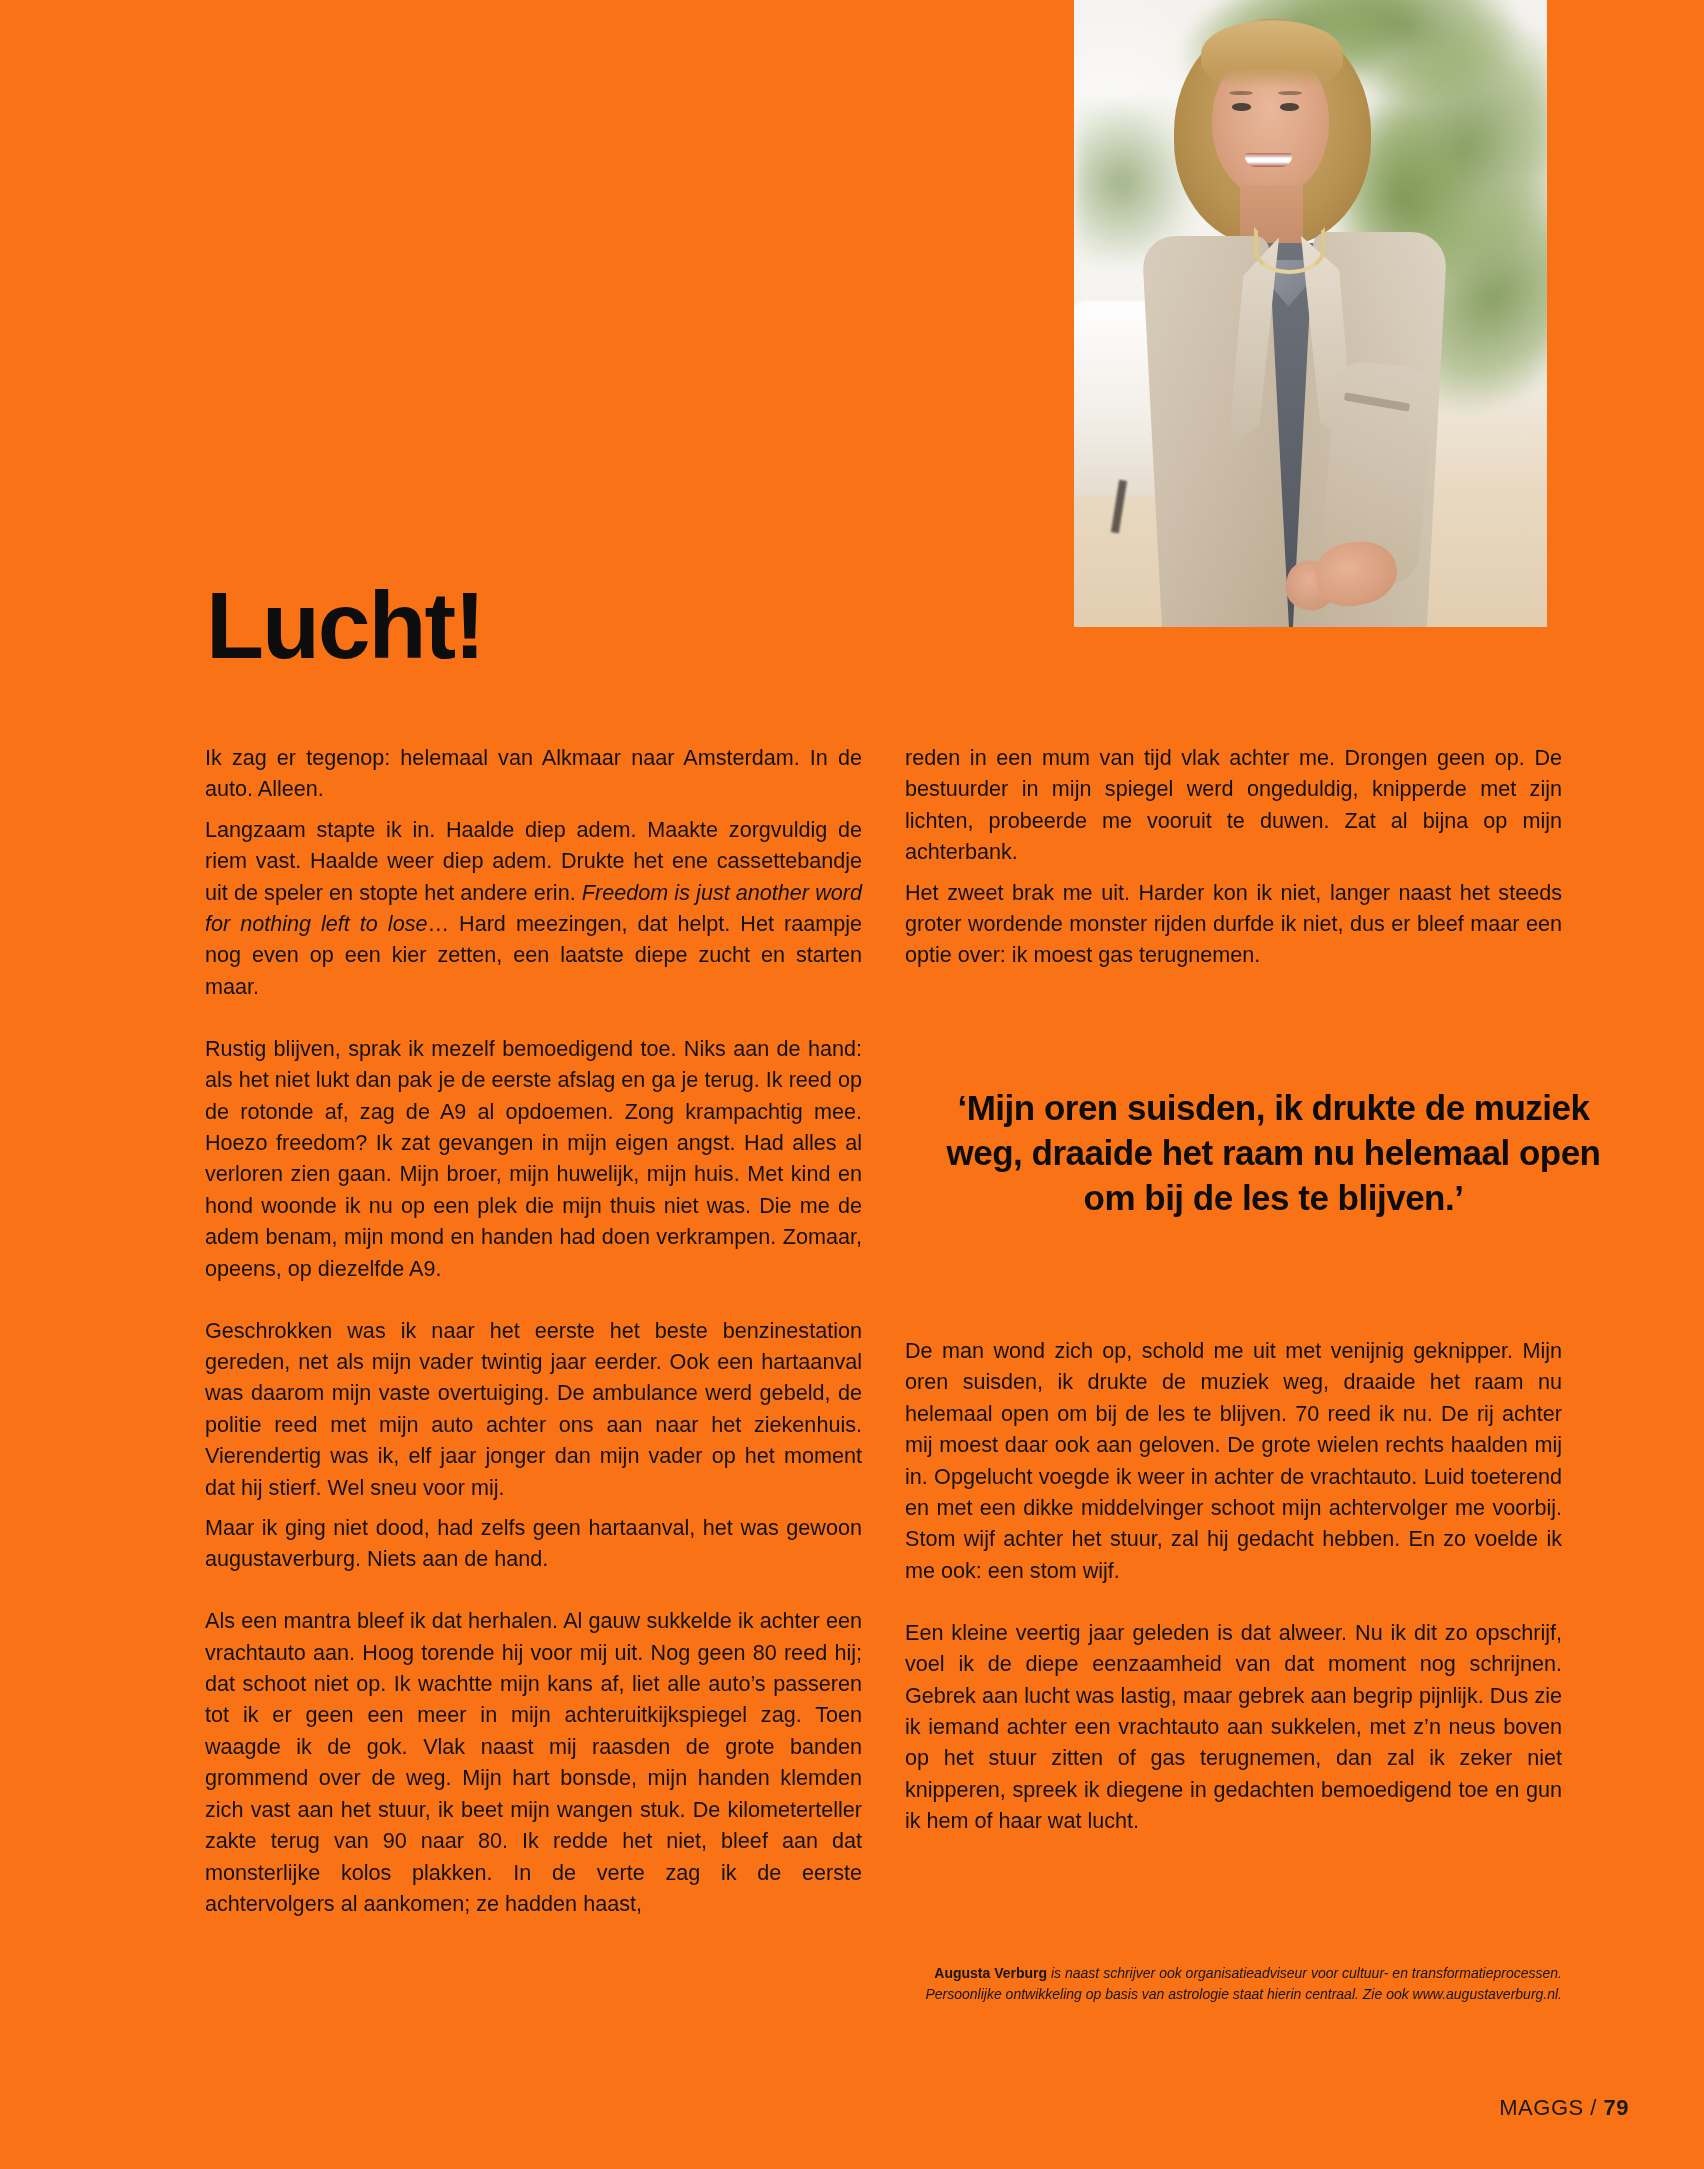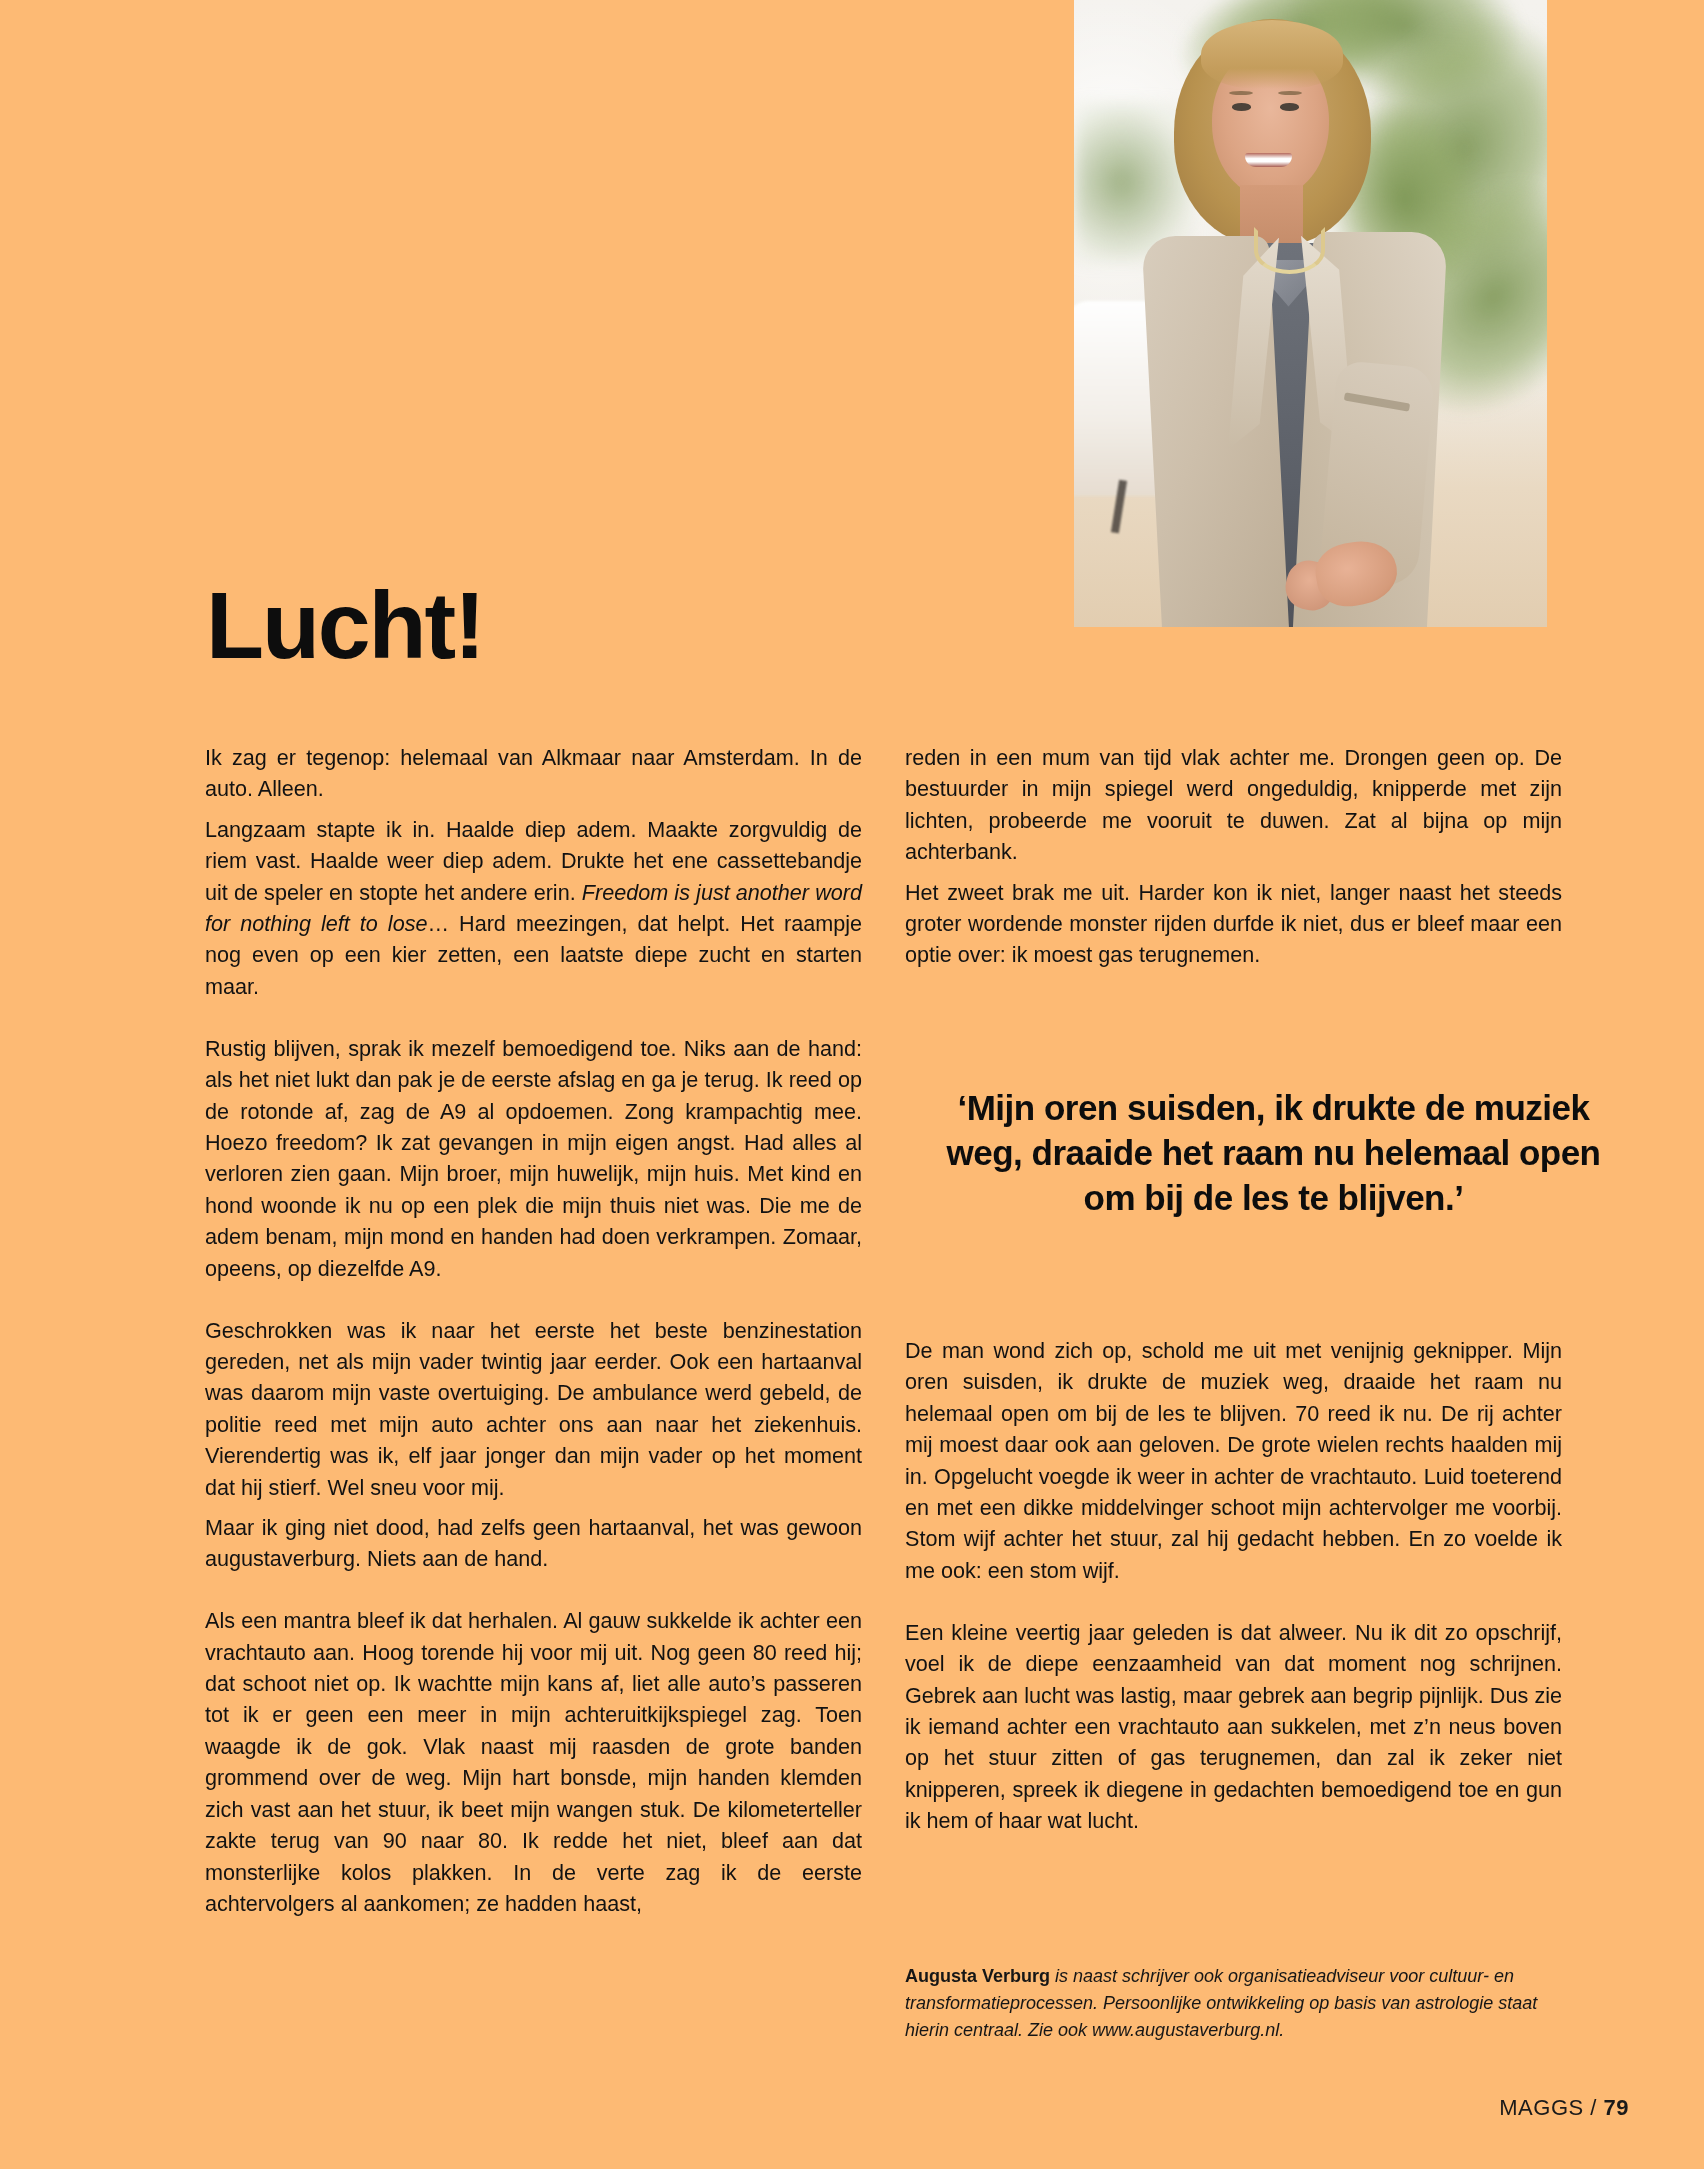--- a/index.html
+++ b/index.html
@@ -8,21 +8,21 @@
     background: #ffffff;
   }
   body {
     font-family: "Liberation Sans", sans-serif;
     color: #111111;
   }
   .page {
     position: relative;
     width: 1704px;
     height: 2170px;
-    background: #fdba74;
+    background: #f97316;
     overflow: hidden;
     box-sizing: border-box;
   }
 
   
   .portrait {
     position: absolute;
     left: 1074px;
     top: 0px;
     width: 473px;
@@ -229,25 +229,25 @@
     letter-spacing: -0.5px;
     color: #0d0d0d;
   }
 
   
   .bio {
     position: absolute;
     left: 905px;
     top: 1915px;
     width: 657px;
-    font-size: 18px;
+    font-size: 14px;
     line-height: 1.5;
     font-style: italic;
     color: #161616;
-    text-align: left;
+    text-align: right;
     margin-top: 48px;
   }
   .bio b {
     font-style: normal;
     font-weight: 700;
   }
 
   
   .footer {
     position: absolute;

